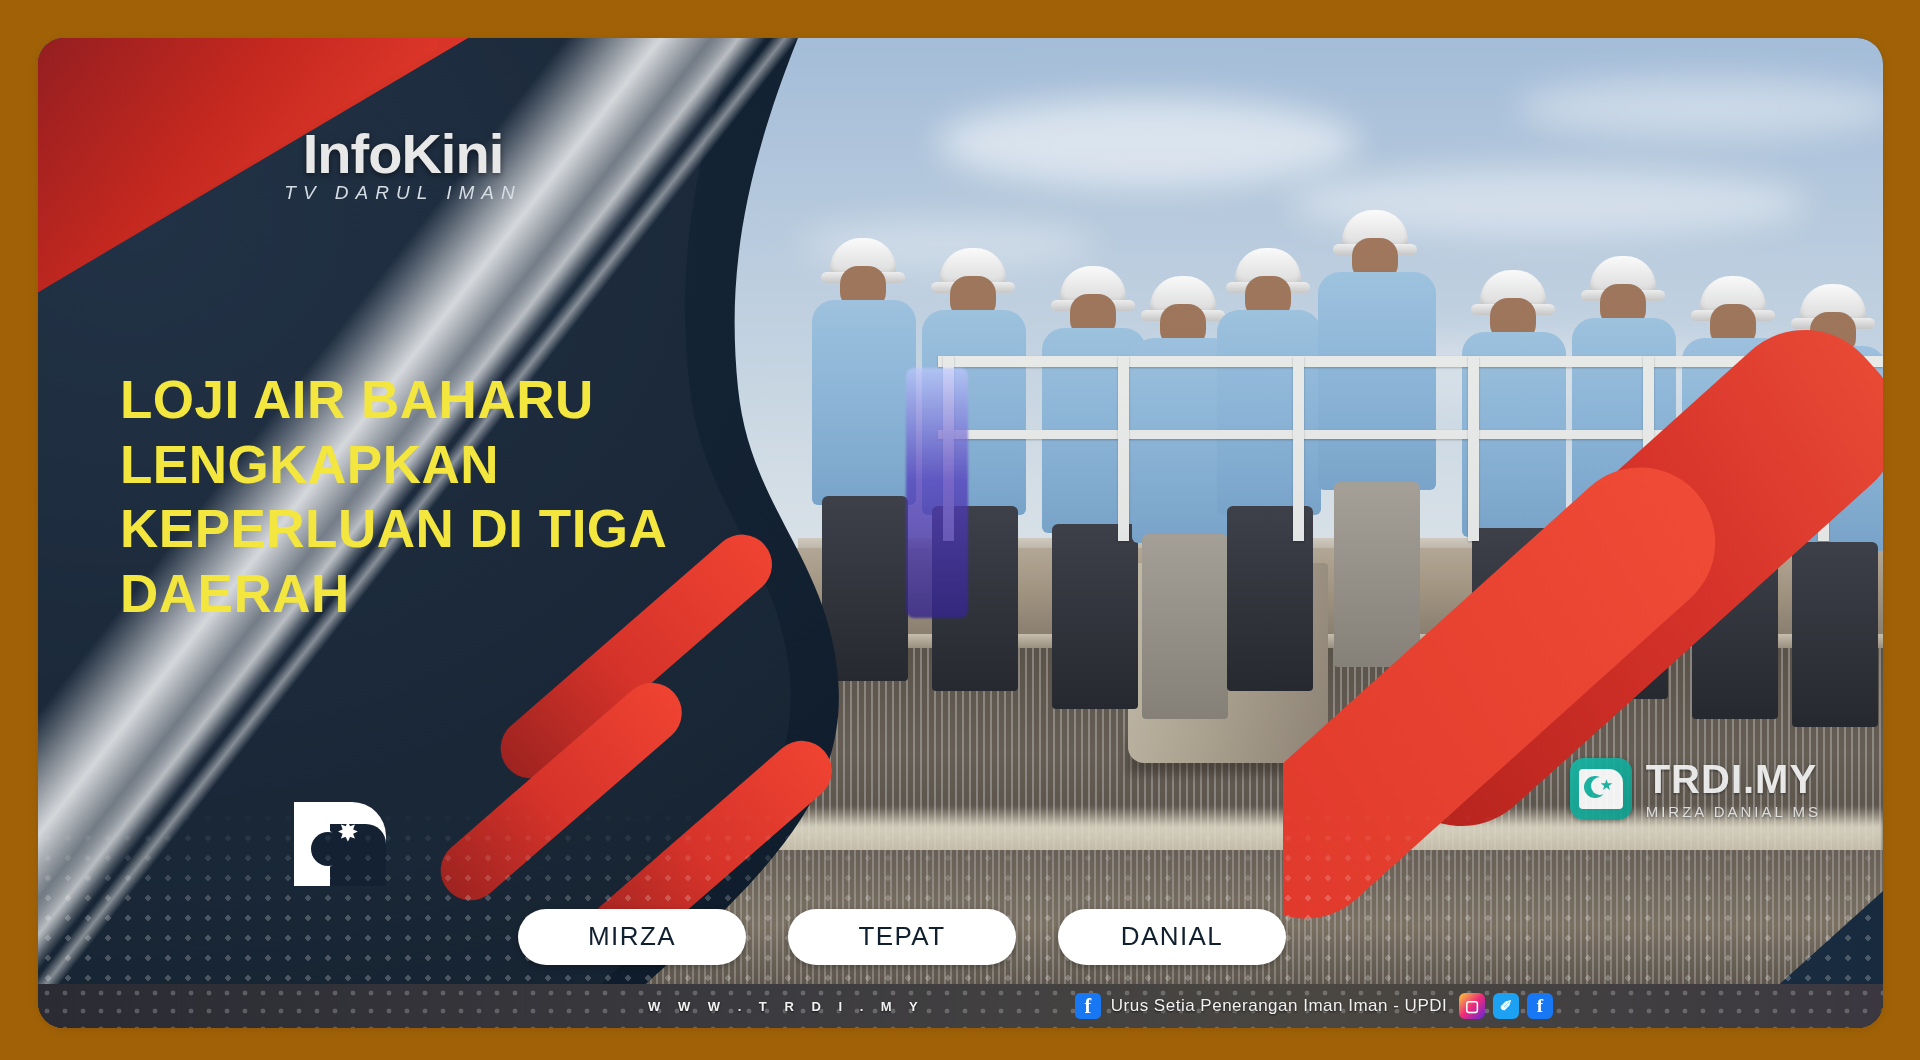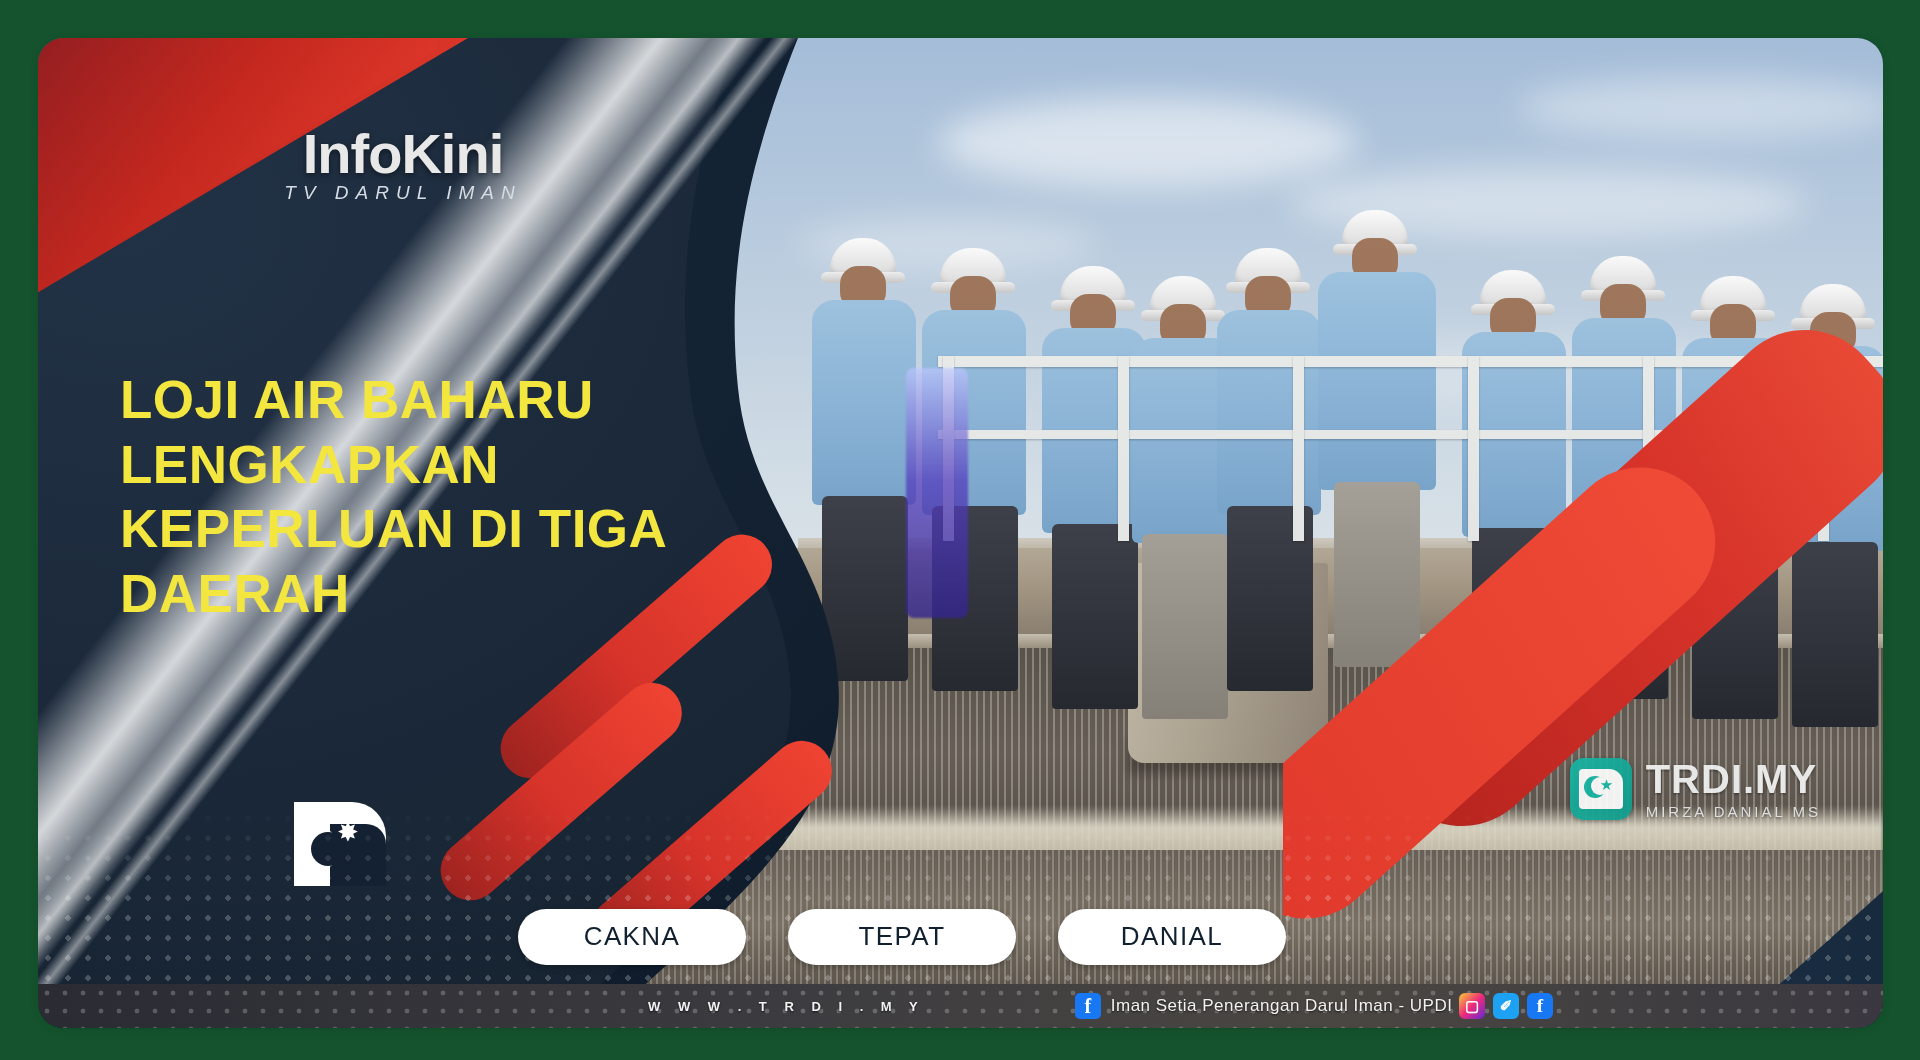--- a/index.html
+++ b/index.html
@@ -9,21 +9,21 @@
     width: 1920px;
     height: 1060px;
     overflow: hidden;
     font-family: "Liberation Sans", sans-serif;
   }
 
   #stage {
     position: relative;
     width: 1920px;
     height: 1060px;
-    background: #14532d;
+    background: #a16207;
     text-decoration: underline;
   }
 
   
   .card {
     position: absolute;
     left: 38px;
     top: 38px;
     width: 1845px;
     height: 990px;
@@ -651,30 +651,30 @@
         <div class="wm-icon-moon"></div>
         <div class="wm-star">★</div>
       </div>
       <div class="wm-text">
         <div class="wm-title">TRDI.MY</div>
         <div class="wm-sub">MIRZA DANIAL MS</div>
       </div>
     </div>
 
     <div class="pills">
-      <div class="pill">CAKNA</div>
+      <div class="pill">MIRZA</div>
       <div class="pill">TEPAT</div>
       <div class="pill">DANIAL</div>
     </div>
 
     <div class="footer">
       <div class="footer-url">W W W . T R D I . M Y</div>
       <div class="footer-fb">
         <div class="fb-icon">f</div>
-        <div class="footer-fb-label">Iman Setia Penerangan Darul Iman - UPDI</div>
+        <div class="footer-fb-label">Urus Setia Penerangan Iman Iman - UPDI</div>
       </div>
       <div class="footer-social">
         <div class="soc soc-ig">▢</div>
         <div class="soc soc-tw">✐</div>
         <div class="soc soc-fb">f</div>
       </div>
     </div>
 
   </div>
 </div>

